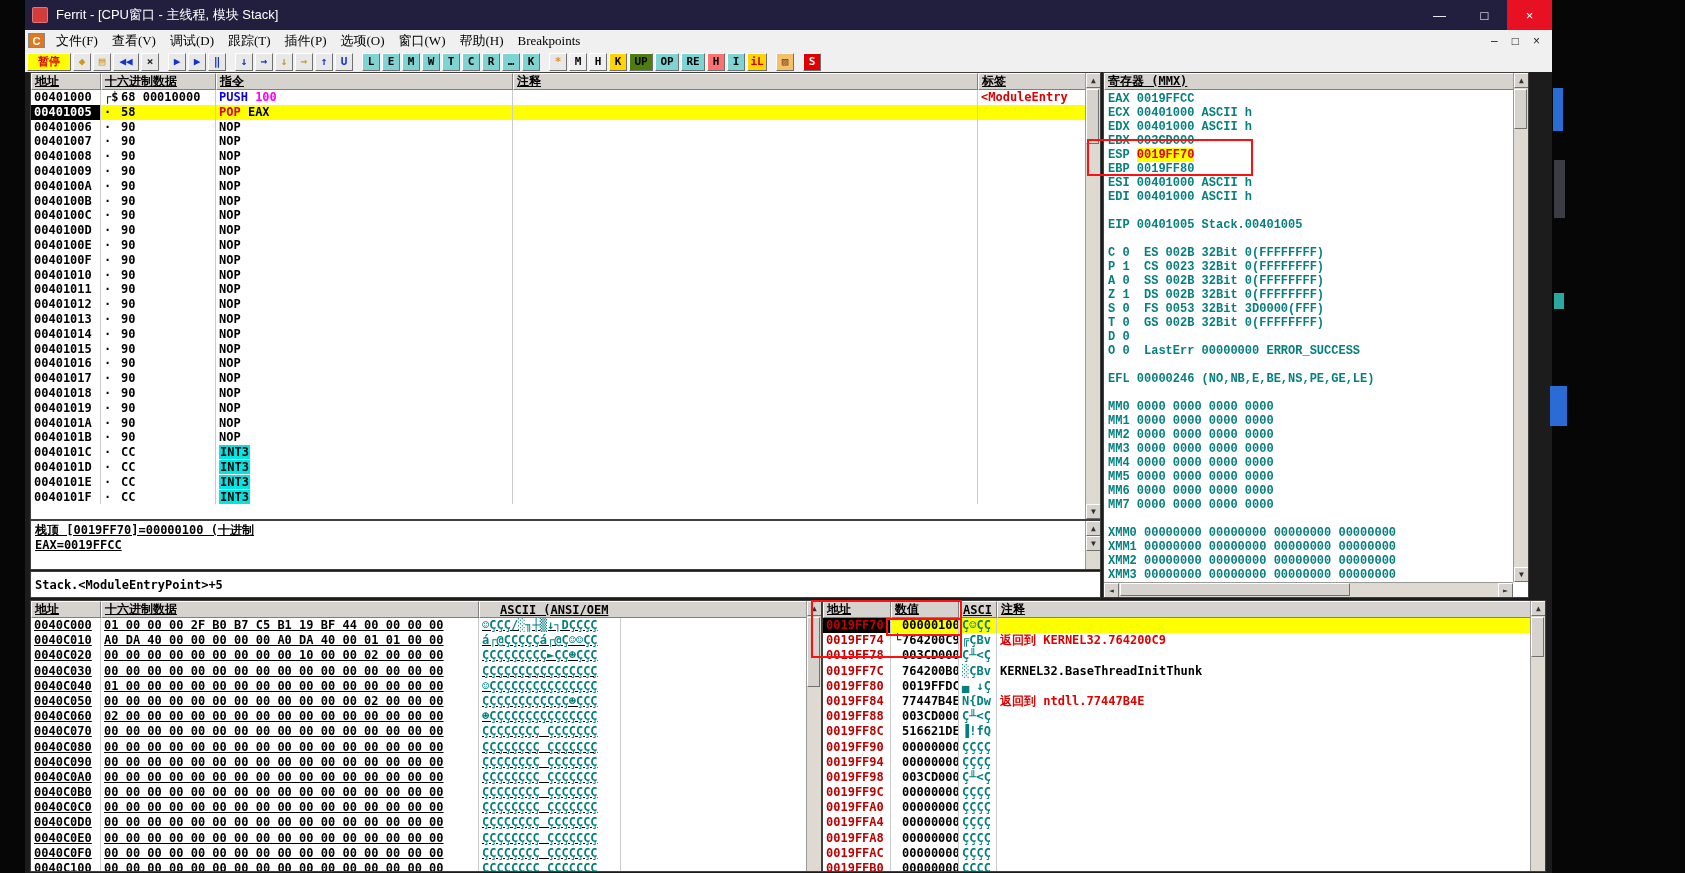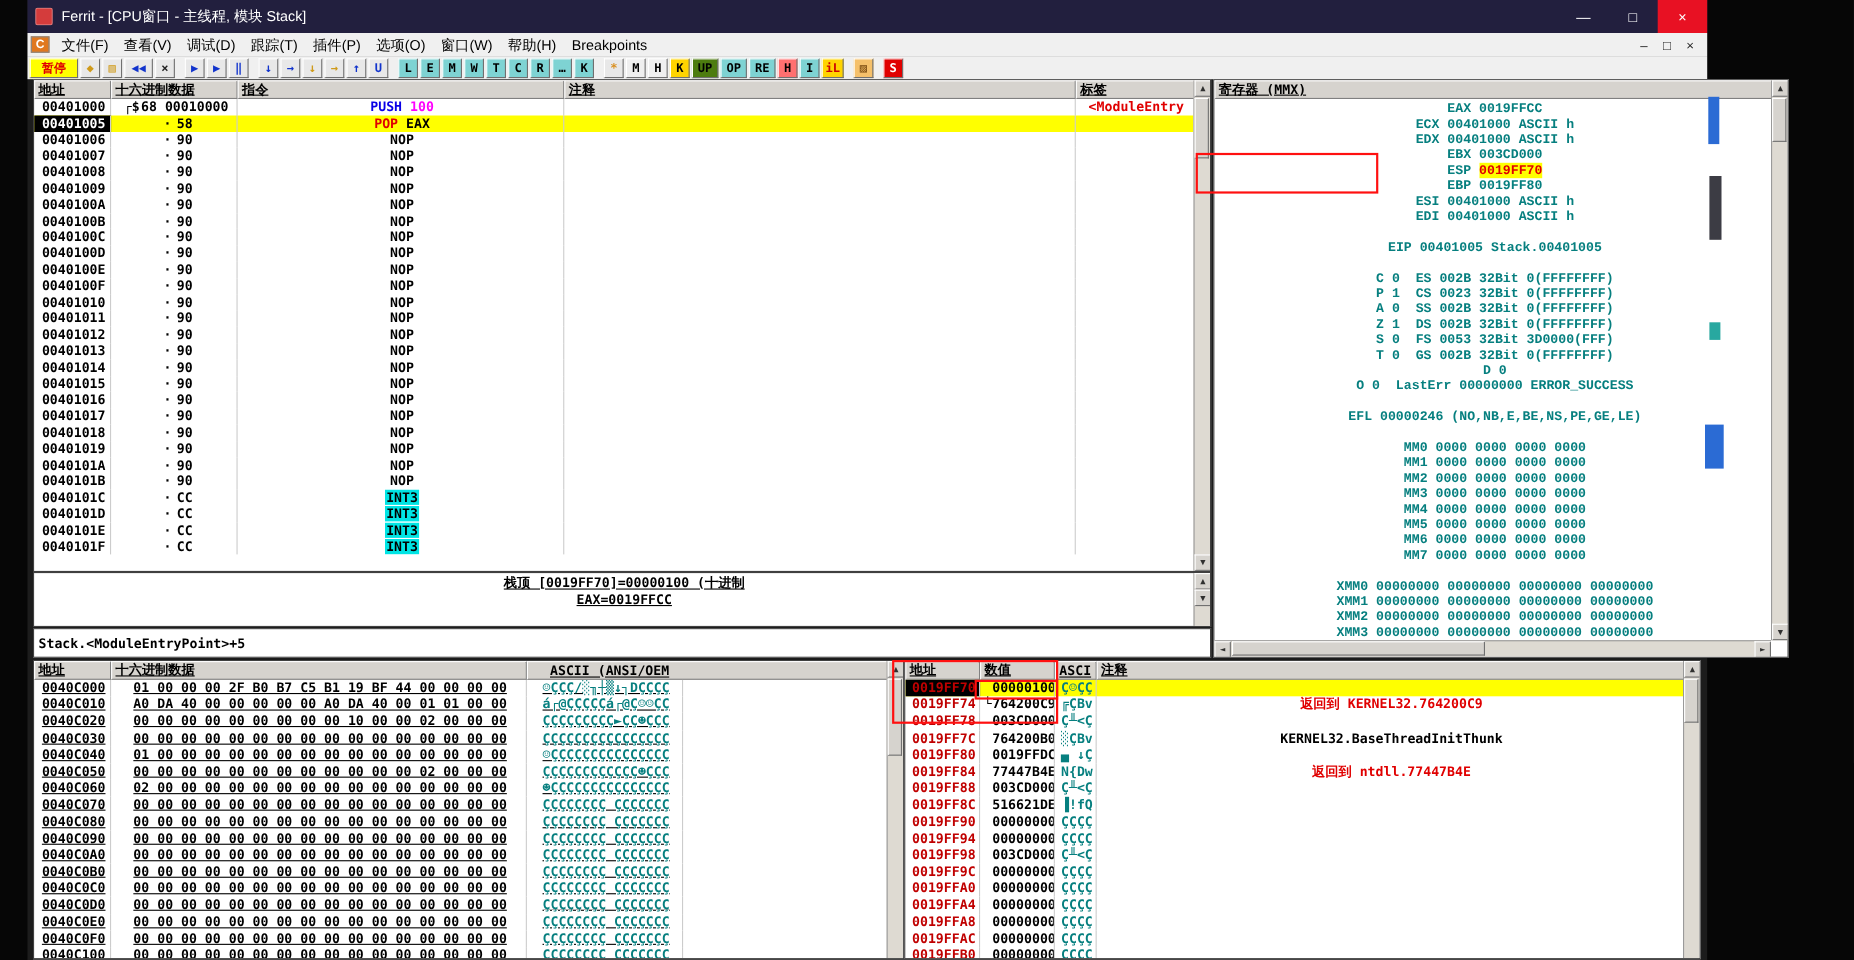--- a/index.html
+++ b/index.html
@@ -1,34 +1,34 @@
 <!DOCTYPE html>
 <html><head>
 <meta charset="utf-8">
 <style>
   *{box-sizing:border-box;margin:0;padding:0;}
   body{margin:0;background:#060606;}
   #screen{position:relative;width:1685px;height:873px;background:#060606;overflow:hidden;
-          font-family:"Liberation Sans",sans-serif;text-align:center;}
+          font-family:"Liberation Sans",sans-serif;}
   .window{position:absolute;left:25px;top:0;width:1527px;height:873px;background:#1c1c1c;}
 
   
   .titlebar{position:absolute;left:0;top:0;right:0;height:30px;background:#221f3e;
             display:flex;align-items:center;color:#fff;font-size:13px;}
   .app-icon{width:16px;height:16px;margin:0 8px 0 7px;background:#d43c3c;border-radius:2px;
             border:1px solid rgba(255,255,255,0.3);}
   .tb-btns{margin-left:auto;display:flex;height:100%;}
   .tb-btn{width:45px;height:100%;display:flex;align-items:center;justify-content:center;
           font-size:13px;color:#fff;}
   .tb-close{background:#e81123;}
 
   
   .menubar{position:absolute;left:0;top:30px;right:0;height:21px;background:#f0f0f0;
            display:flex;align-items:center;font-size:13px;color:#000;}
-  #menu-items{display:flex;align-items:center;}
+  #menu-items{display:flex;align-items:center;font-family:Liberation Serif, serif;}
   .menu-item{padding:0 7px;cursor:default;}
   .child-icon{width:17px;height:15px;background:#e07820;color:#fff;font-size:11px;font-weight:bold;
               display:flex;align-items:center;justify-content:center;margin:0 4px 0 3px;border:1px solid #888;}
   #menu-controls{margin-left:auto;display:flex;gap:14px;padding-right:12px;font-size:12px;color:#222;}
 
   
   .toolbar{position:absolute;left:0;top:51px;right:0;height:21px;background:#f0f0f0;
            display:flex;align-items:center;padding-left:2px;gap:2px;}
   .tbtn{height:18px;min-width:18px;display:flex;align-items:center;justify-content:center;
         font-size:11px;font-weight:bold;border:1px solid;border-color:#fff #707070 #707070 #fff;
@@ -406,21 +406,21 @@
       <div class="sb-v" style="right:0;top:0;bottom:0;">
         <div class="sb-btn">▲</div>
         <div class="sb-btn">▼</div>
       </div>
     </div>
 
     <div class="pane" id="statusline" style="left:5px;top:571px;width:1071px;height:27px;">
       <span>Stack.&lt;ModuleEntryPoint&gt;+5</span>
     </div>
 
-    <div class="pane" id="registers" style="left:1078px;top:72px;width:523px;height:526px;">
+    <div class="pane" id="registers" style="left:1078px;top:72px;width:426px;height:526px;">
       <div class="hdr-row">
         <div class="hdr-cell" style="flex:1;">寄存器 (MMX)</div>
       </div>
       <div id="reg-lines">
           <div class="reg-line">EAX 0019FFCC</div>
           <div class="reg-line">ECX 00401000 ASCII h</div>
           <div class="reg-line">EDX 00401000 ASCII h</div>
           <div class="reg-line">EBX 003CD000</div>
           <div class="reg-line"><span>ESP </span><span class="reg-hl">0019FF70</span></div>
           <div class="reg-line">EBP 0019FF80</div>

